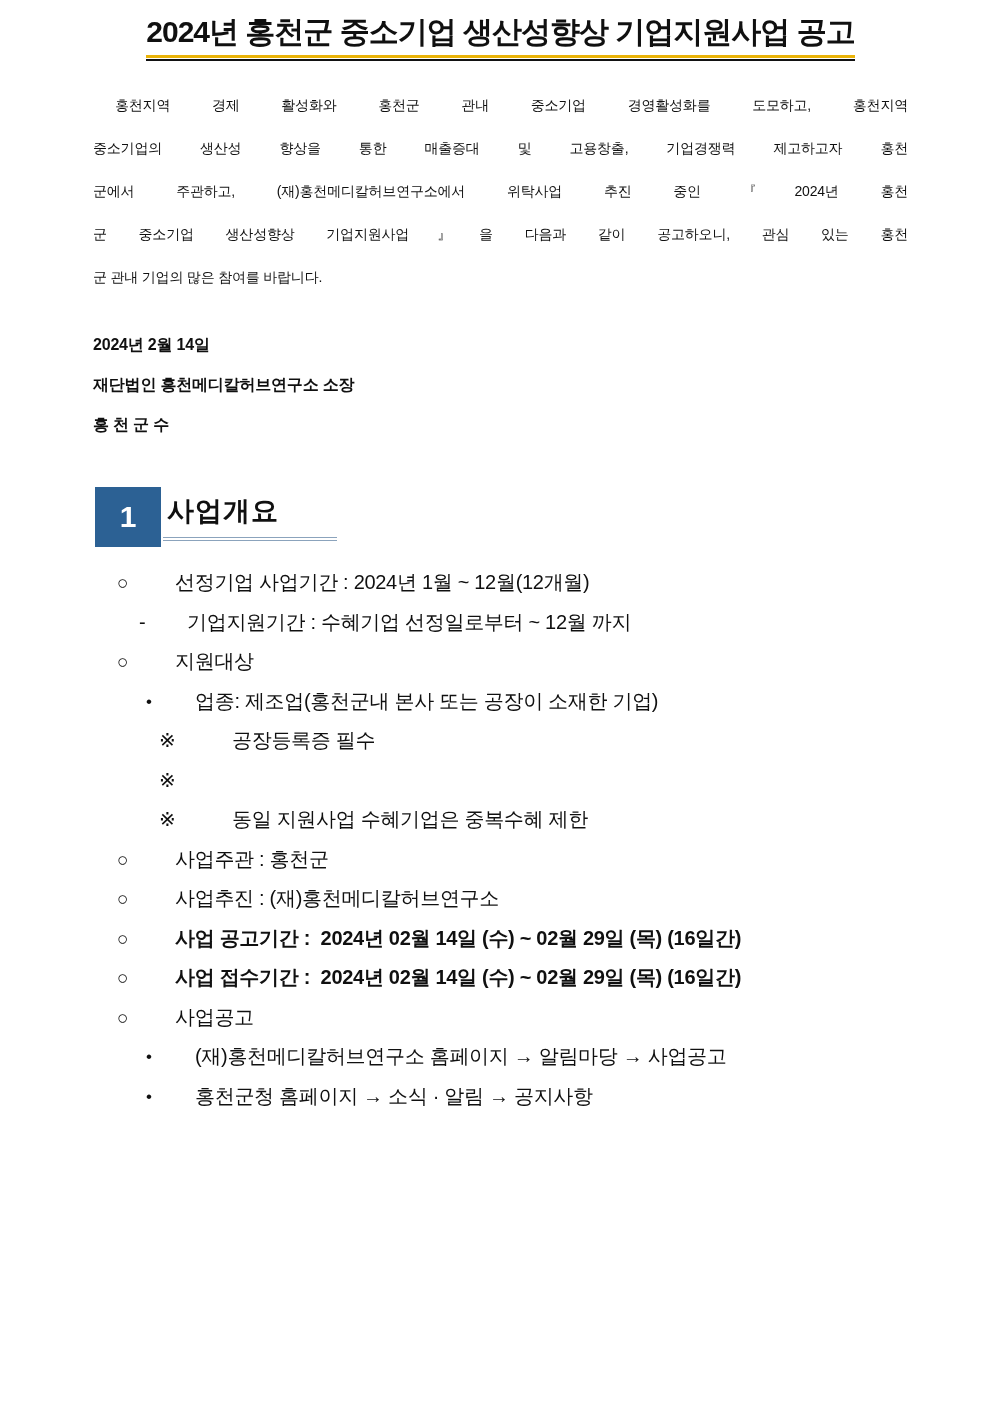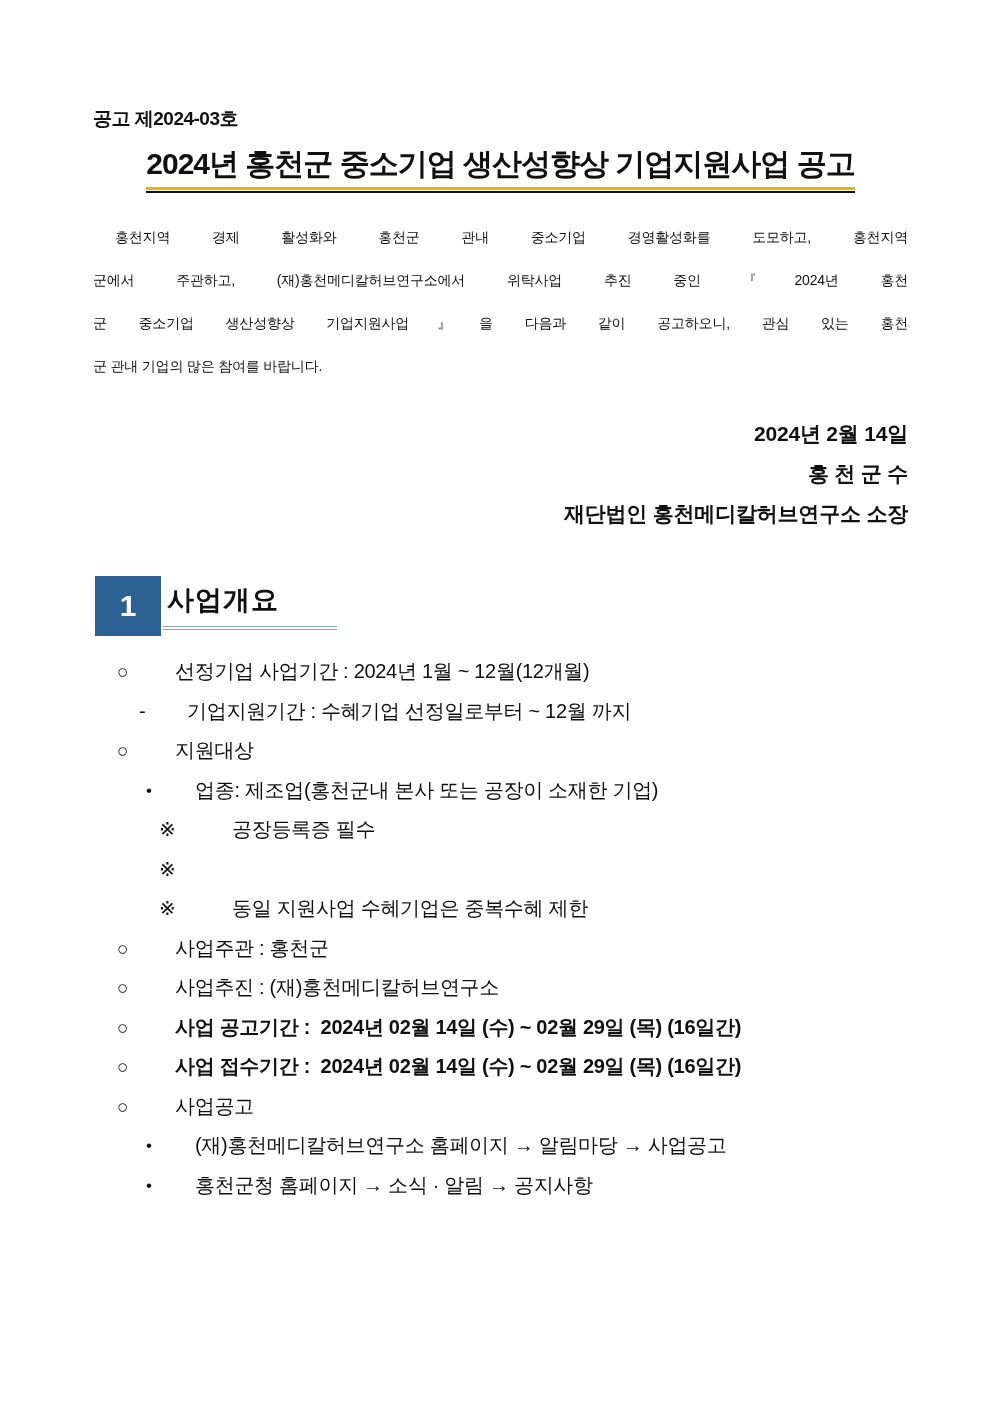--- a/index.html
+++ b/index.html
@@ -53,22 +53,21 @@
     line-height: 43px;
     letter-spacing: -0.2px;
   }
   .intro-line { text-align: justify; text-align-last: justify; }
   .intro-line.first { text-indent: 22px; }
   .intro-line.last { text-align-last: left; }
 
   
   .sign-block {
     margin-top: 26px;
-    text-align: right;
-    font-size: 21px;
+    font-size: 16px;
     font-weight: bold;
     line-height: 40px;
     letter-spacing: -0.2px;
   }
 
   
   .section-header {
     position: relative;
     margin-top: 42px;
     height: 66px;
@@ -118,37 +117,37 @@
   .t-bullet .marker { width: 22px; font-size: 17px; }
   .t-note   { padding-left: 66px; }
   .t-note .marker { width: 46px; }
   .item.bold { font-weight: bold; }
 </style>
 </head>
 <body>
 
 <div class="page" style="color: rgb(16, 16, 16);">
 
-  <div class="notice-no">공고 제2024-03호</div>
 
   <h1 class="title" style="margin:12px 0 0 0;">
     <span class="title-text">2024년 홍천군 중소기업 생산성향상 기업지원사업 공고</span>
   </h1>
 
   <div class="intro" id="intro">
       <div class="intro-line first">홍천지역 경제 활성화와 홍천군 관내 중소기업 경영활성화를 도모하고, 홍천지역</div>
+      <div class="intro-line">중소기업의 생산성 향상을 통한 매출증대 및 고용창출, 기업경쟁력 제고하고자 홍천</div>
       <div class="intro-line">군에서 주관하고, (재)홍천메디칼허브연구소에서 위탁사업 추진 중인 『2024년 홍천</div>
       <div class="intro-line">군 중소기업 생산성향상 기업지원사업』을 다음과 같이 공고하오니, 관심 있는 홍천</div>
       <div class="intro-line last">군 관내 기업의 많은 참여를 바랍니다.</div>
     </div>
 
   <div class="sign-block">
     <div>2024년 2월 14일</div>
+    <div>재단법인 홍천메디칼허브연구소 소장</div>
     <div>홍 천 군 수</div>
-    <div>재단법인 홍천메디칼허브연구소 소장</div>
   </div>
 
   <div class="section-header">
     <div class="section-no" style="background: rgb(44, 97, 148);">1</div>
     <div class="section-title">사업개요</div>
     <div class="section-underline" style="border-top-color: rgb(139, 163, 188); border-bottom-color: rgb(139, 163, 188);"></div>
   </div>
 
   <div class="items" id="items">
       <div class="item t-circle"><span class="marker">○</span><span class="text">선정기업 사업기간 : 2024년 1월 ~ 12월(12개월)</span></div>

